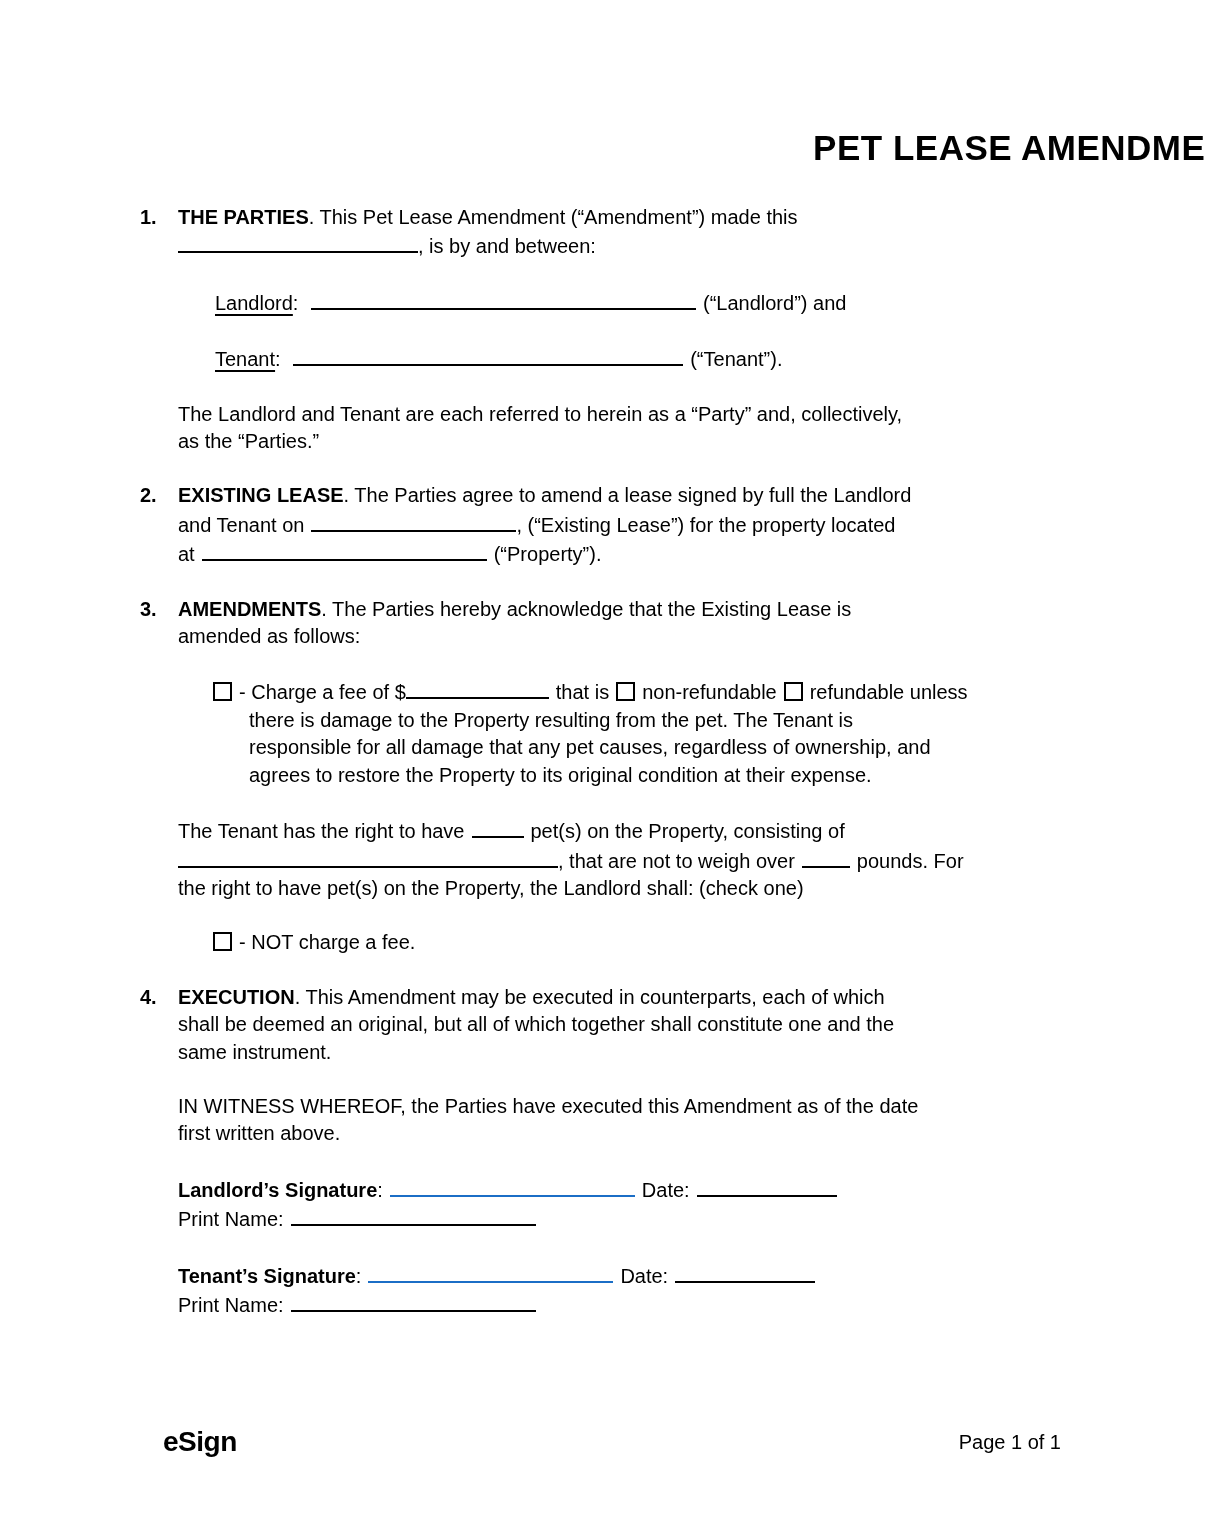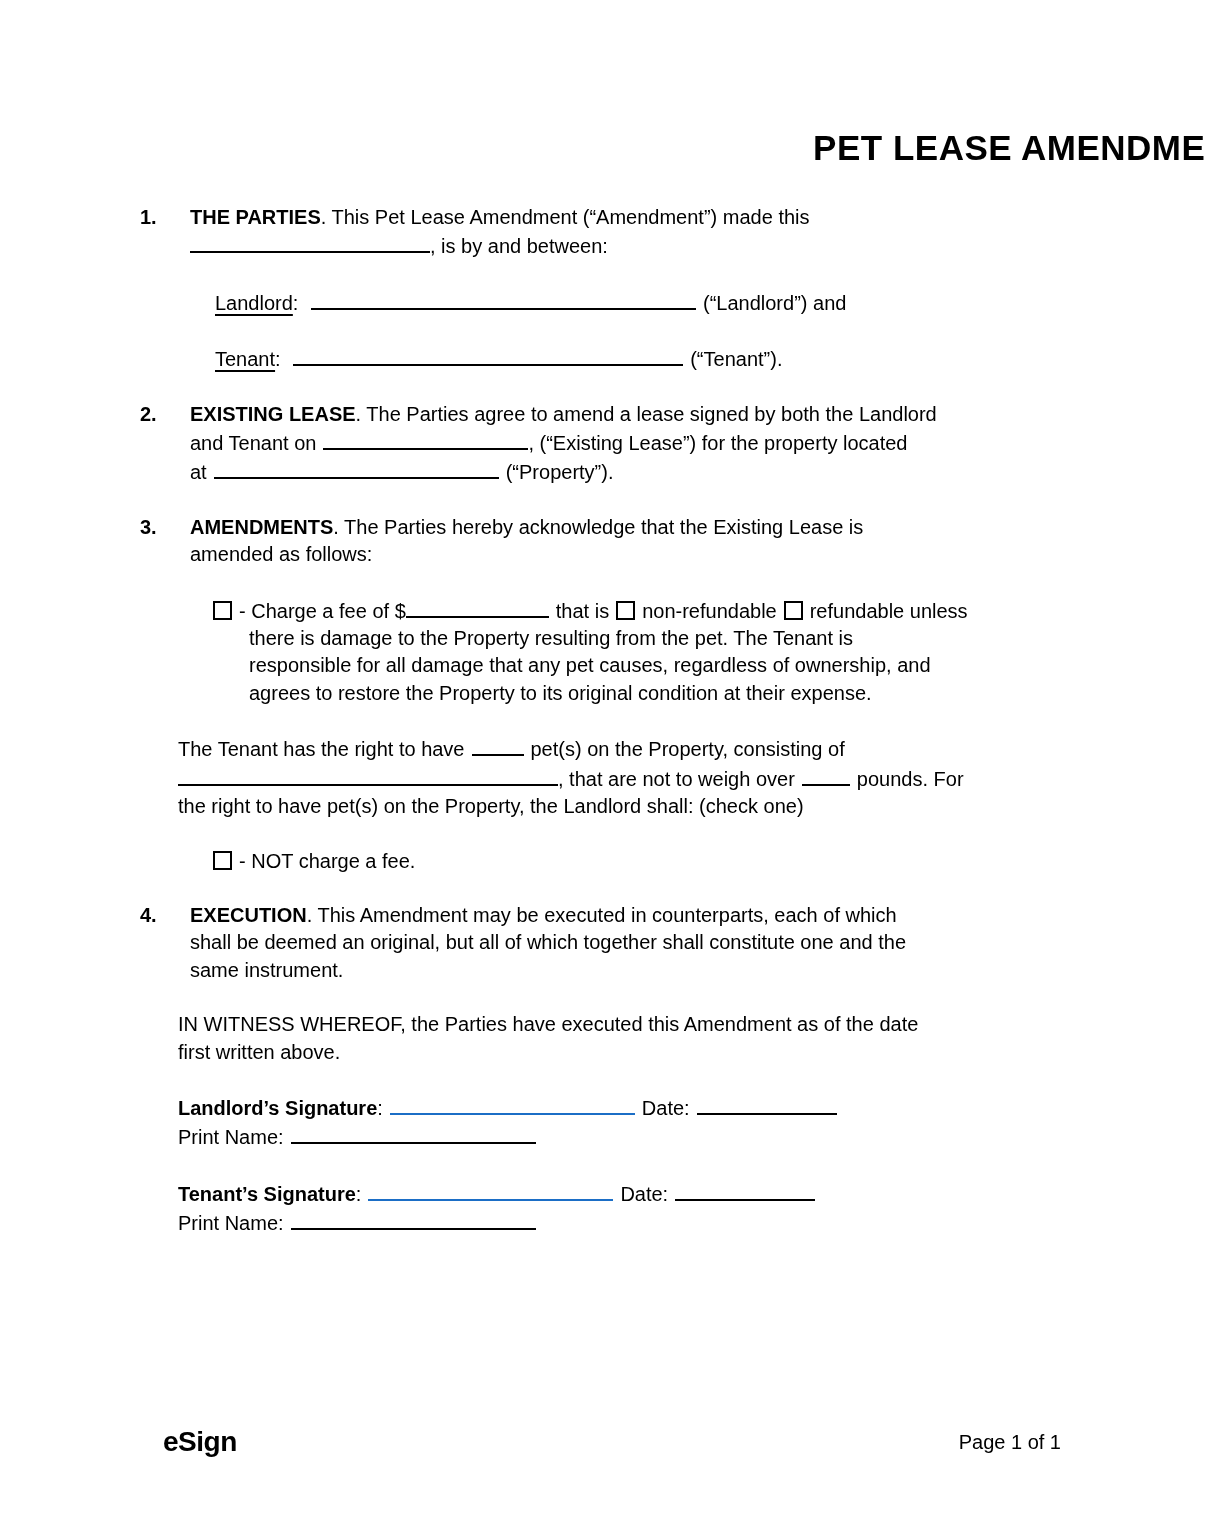--- a/index.html
+++ b/index.html
@@ -11,21 +11,21 @@
   .title {
     position:absolute; top:127px; left:0; width:100%;
     text-align:right; font-weight:bold; font-size:35px; line-height:42px;
     letter-spacing:.5px;
     margin-left:48px;
   }
   .flow { position:absolute; left:140px; top:204px; width:930px; }
   .block { margin-bottom:27px; }
   .sec { display:flex; }
   .sec .num { flex:0 0 38px; font-weight:bold; }
-  .sec .body { flex:1 1 auto;margin-left:12px; }
+  .sec .body { flex:1 1 auto; }
   .p1 { margin-left:38px; }   
   .p2 { margin-left:75px; }   
   .option { margin-left:73px; padding-left:36px; text-indent:-36px; }
   .ln { white-space:nowrap; }
   .b { font-weight:bold; }
   .u-label { text-decoration:underline; text-decoration-thickness:2px; text-underline-offset:4px; }
   .field {
     display:inline-block; height:20px;
     border-bottom:2px solid #000;
   }
@@ -65,25 +65,29 @@
     <div class="block p2 ln">
       <span class="u-label">Landlord</span><span>:</span>
       <span class="field ml mr" style="width:385px"></span><span>(“Landlord”) and</span>
     </div>
 
     <div class="block p2 ln">
       <span class="u-label">Tenant</span><span>:</span>
       <span class="field ml mr" style="width:390px"></span><span>(“Tenant”).</span>
     </div>
 
+    <div class="block p1">
+      <span class="ln">The Landlord and Tenant are each referred to herein as a “Party” and, collectively,</span><br>
+      <span class="ln">as the “Parties.”</span>
+    </div>
 
     <div class="sec block">
       <div class="num">2.</div>
       <div class="body">
-        <span class="ln"><span class="b">EXISTING LEASE</span><span>. The Parties agree to amend a lease signed by both the Landlord</span></span><br>
+        <span class="ln"><span class="b">EXISTING LEASE</span><span>. The Parties agree to amend a lease signed by full the Landlord</span></span><br>
         <span class="ln"><span>and Tenant on</span><span class="field ml" style="width:205px"></span><span>, (“Existing Lease”) for the property located</span></span><br>
         <span class="ln"><span>at</span><span class="field ml mr" style="width:285px"></span><span>(“Property”).</span></span>
       </div>
     </div>
 
     <div class="sec block">
       <div class="num">3.</div>
       <div class="body">
         <span class="ln"><span class="b">AMENDMENTS</span><span>. The Parties hereby acknowledge that the Existing Lease is</span></span><br>
         <span class="ln">amended as follows:</span>

